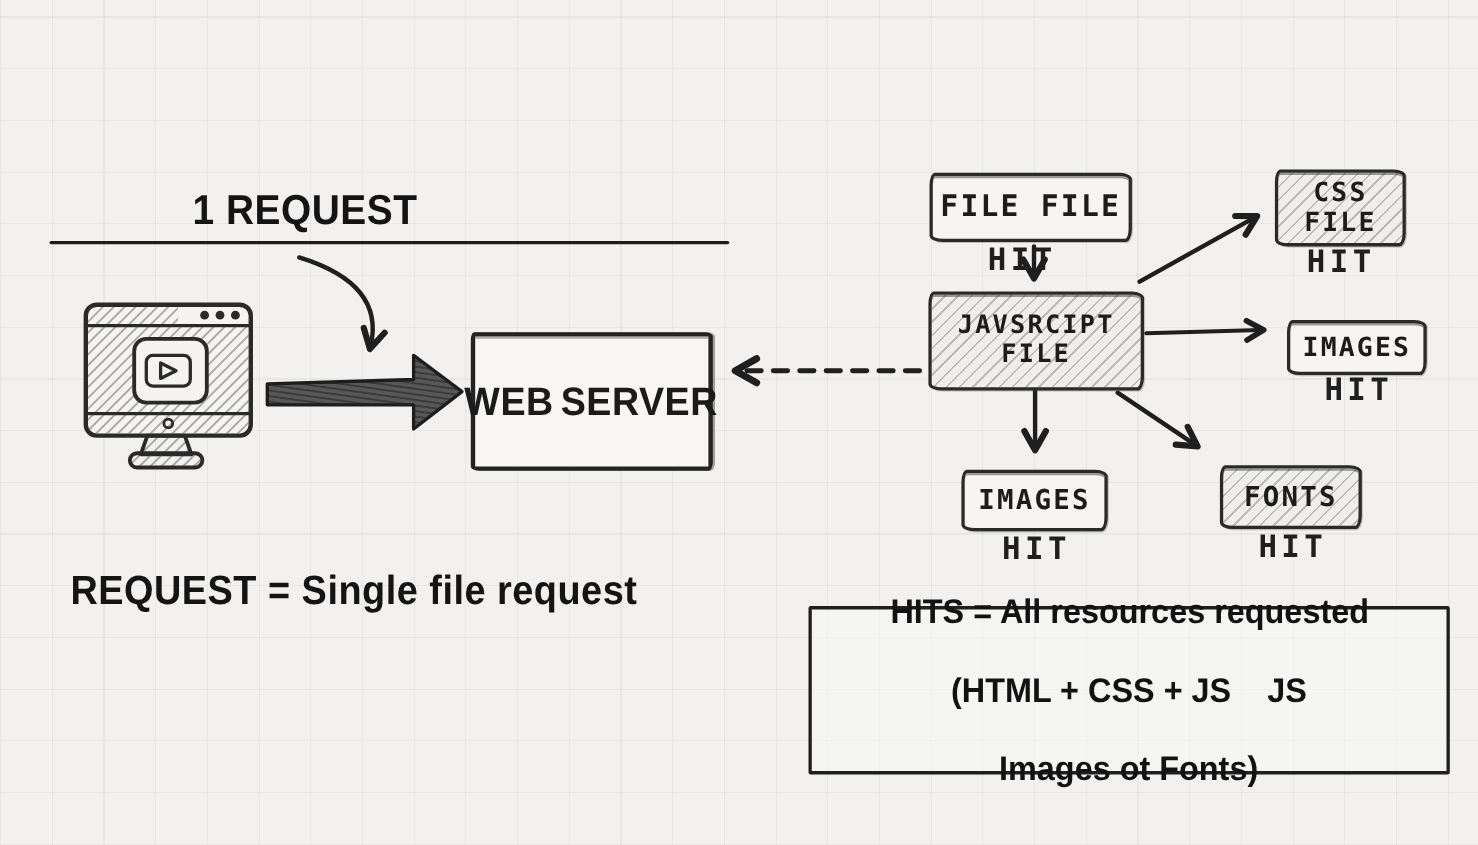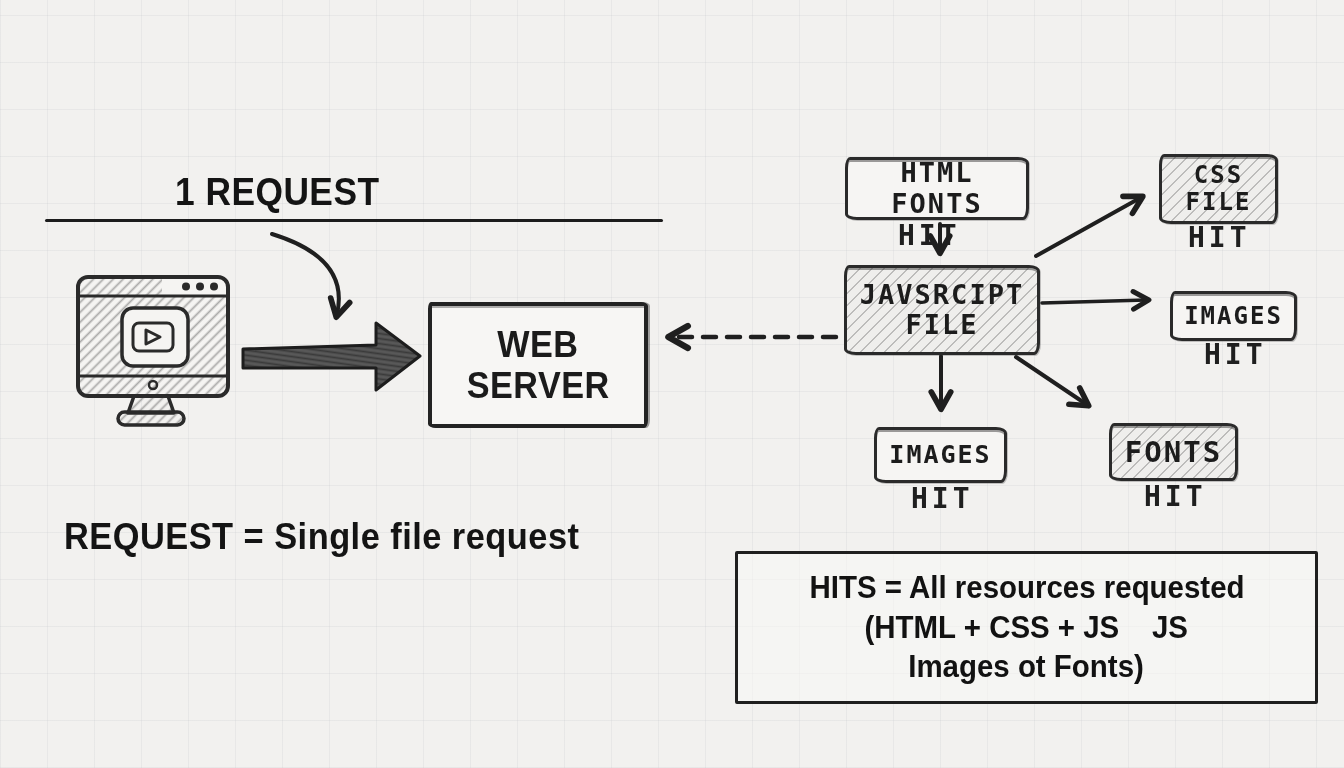--- a/index.html
+++ b/index.html
@@ -31,21 +31,21 @@
   .hatch{
     background-color:#efeeec;
     background-image:repeating-linear-gradient(135deg, rgba(72,72,72,.30) 0 1.6px, transparent 1.6px 8.5px);
   }
   .hit{
     position:absolute;font-size:28px;letter-spacing:4px;font-weight:600;color:#1f1f1f;
     white-space:nowrap;
   }
   .underline{position:absolute;background:#1c1c1c;height:3px;border-radius:2px;}
   .server-box{
-    position:absolute;display:flex;flex-direction:column;align-items:center;justify-content:center;
+    position:absolute;display:flex;align-items:center;justify-content:center;
     border:4px solid #232323;background:#f7f6f4;text-align:center;
     border-radius:3px 7px 4px 8px / 7px 4px 8px 4px;
     box-shadow:2px 0 0 rgba(35,35,35,.4), inset 0 2px 0 rgba(35,35,35,.35);
   }
   .server-line{font-size:36px;font-weight:700;letter-spacing:.5px;line-height:1.14;transform:scaleX(.95);}
   .note-box{
     position:absolute;border:3px solid #1f1f1f;background:rgba(248,247,245,.55);
     display:flex;flex-direction:column;align-items:center;justify-content:center;
     text-align:center;border-radius:2px;
   }
@@ -131,51 +131,51 @@
       <line x1="1016" y1="357" x2="1086" y2="404" stroke="#1f1f1f" stroke-width="4" stroke-linecap="round" marker-end="url(#ah)"></line>
     </g>
   </svg>
 
   <div class="server-box" style="left:428px;top:302px;width:212px;height:118px;">
     <div class="server-line">WEB</div>
     <div class="server-line">SERVER</div>
   </div>
 
   <div class="box hand" style="left:845px;top:157px;width:178px;height:57px;font-size:27px;">
-    <span>HTML FONTS</span>
+    <span>FILE FILE</span>
   </div>
   <div class="hit hand" style="left:898px;top:219px;">HIT</div>
 
-  <div class="box hand hatch" style="left:844px;top:265px;width:190px;height:84px;font-size:27px;">
+  <div class="box hand hatch" style="left:844px;top:265px;width:190px;height:84px;font-size:23px;">
     <span style="display:block;">JAVSRCIPT</span>
     <span style="display:block;">FILE</span>
   </div>
 
   <div class="box hand hatch" style="left:1159px;top:154px;width:113px;height:64px;font-size:24px;">
     <span style="display:block;">CSS</span>
     <span style="display:block;">FILE</span>
   </div>
   <div class="hit hand" style="left:1188px;top:221px;">HIT</div>
 
   <div class="box hand" style="left:1170px;top:291px;width:121px;height:44px;font-size:24px;">
     <span>IMAGES</span>
   </div>
   <div class="hit hand" style="left:1204px;top:338px;">HIT</div>
 
   <div class="box hand" style="left:874px;top:427px;width:127px;height:50px;font-size:25px;">
     <span>IMAGES</span>
   </div>
   <div class="hit hand" style="left:911px;top:482px;">HIT</div>
 
-  <div class="box hand hatch" style="left:1109px;top:423px;width:123px;height:52px;font-size:29px;">
+  <div class="box hand hatch" style="left:1109px;top:423px;width:123px;height:52px;font-size:25px;">
     <span>FONTS</span>
   </div>
   <div class="hit hand" style="left:1144px;top:480px;">HIT</div>
 
   <div class="abs big" style="left:64px;top:516px;font-size:37px;">REQUEST = Single file request</div>
 
-  <div class="note-box" style="left:735px;top:551px;width:577px;height:147px;">
+  <div class="note-box" style="left:735px;top:551px;width:577px;height:147px;gap:32px;">
     <div class="note-line">HITS = All resources requested</div>
     <div class="note-line">(HTML + CSS + JS    JS</div>
     <div class="note-line">Images ot Fonts)</div>
   </div>
 
 </div>
 
 </body></html>

